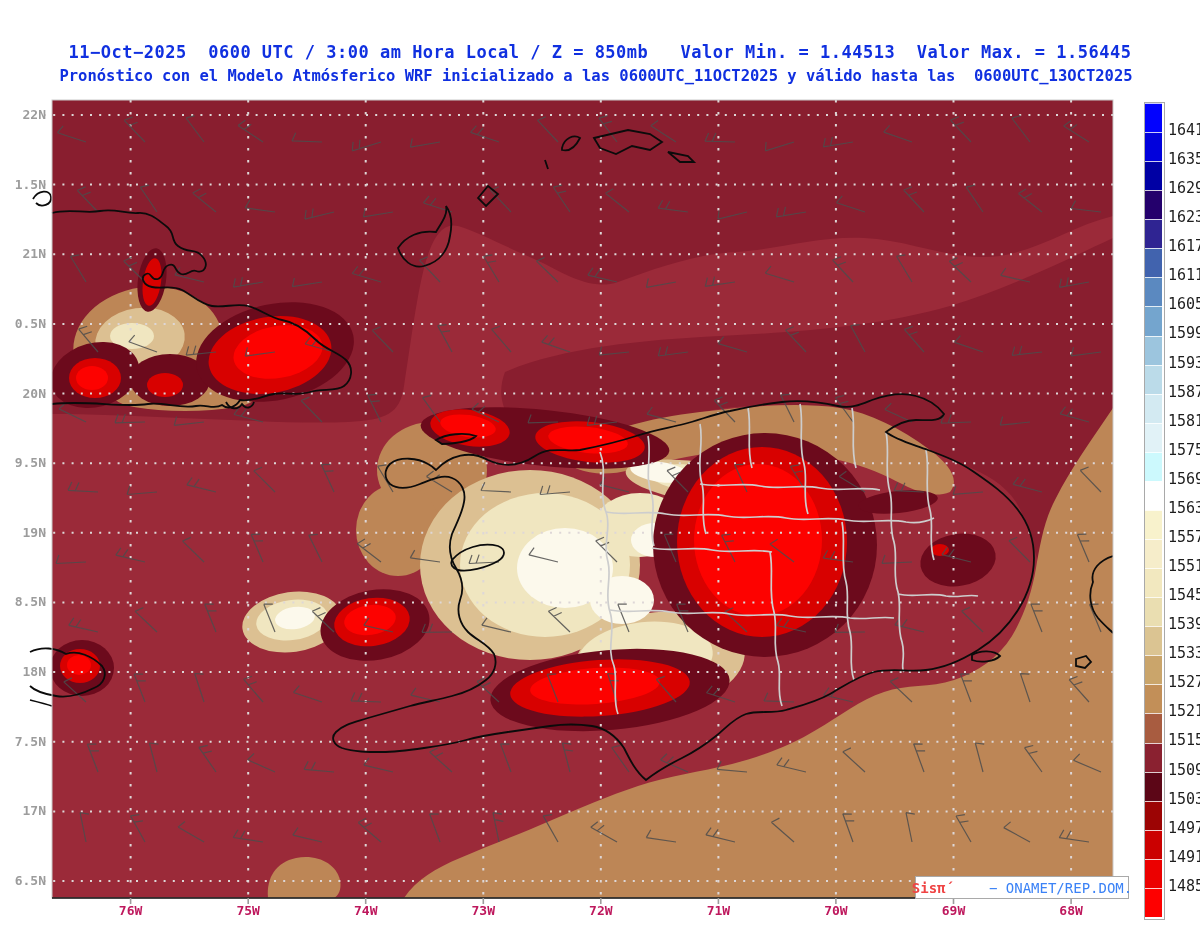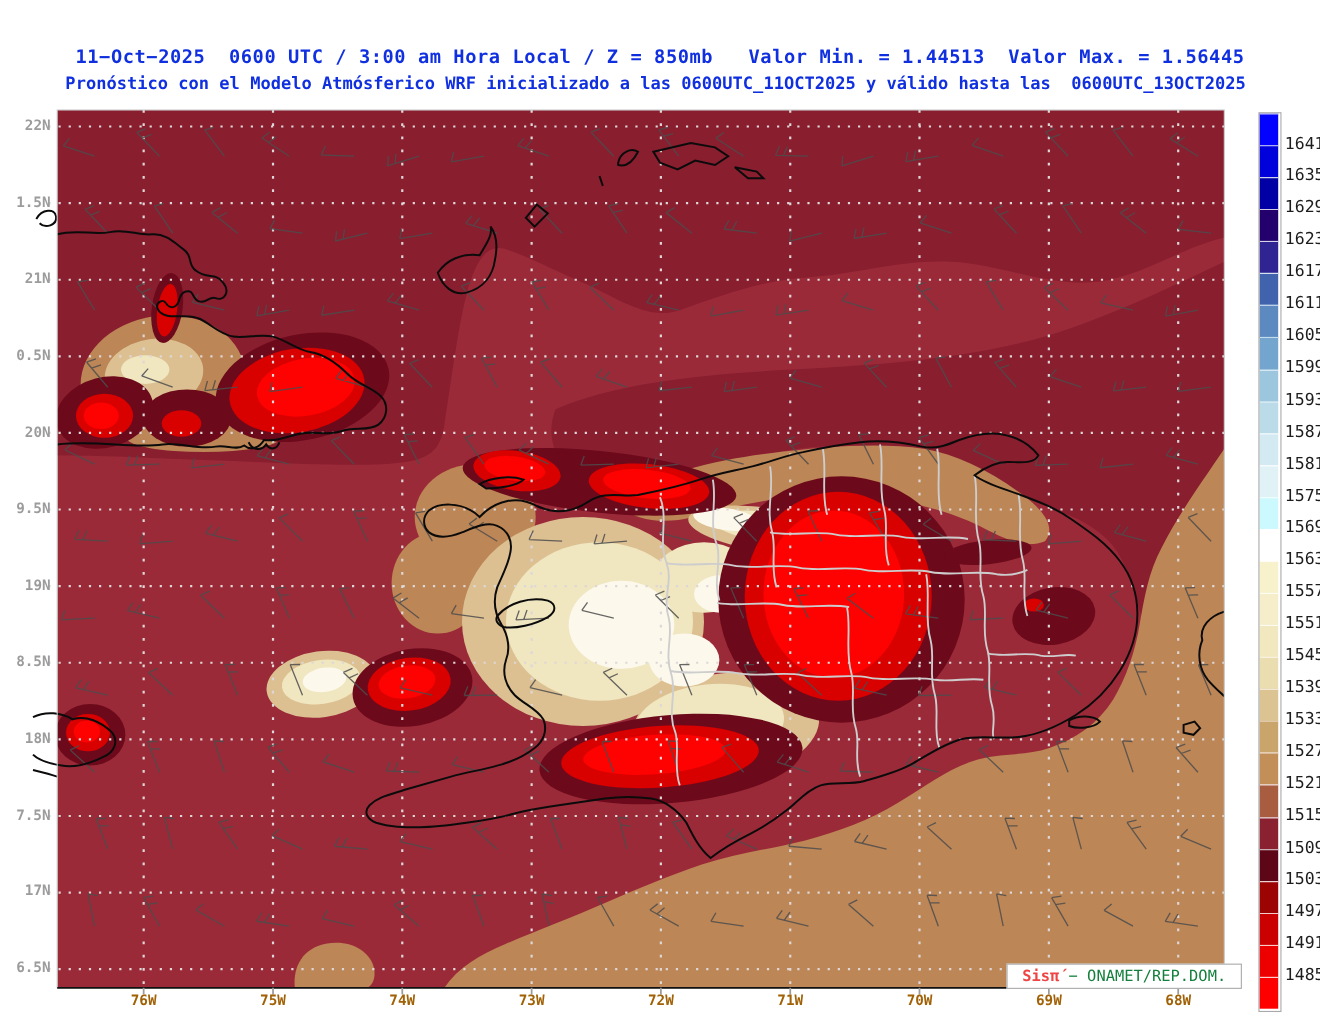--- a/index.html
+++ b/index.html
@@ -7,32 +7,32 @@
           font-family:"DejaVu Sans Mono","Liberation Mono",monospace;}
   .title{position:absolute;top:5px;left:600px;transform:translateX(-50%);white-space:pre;
          font-size:26px;letter-spacing:1px;color:#1b1b1b;font-weight:400;}
   .sub1{position:absolute;top:42px;left:600px;transform:translateX(-50%);white-space:pre;
         font-size:17px;color:#1030e0;font-weight:700;letter-spacing:0.5px;}
   .sub2{position:absolute;top:67px;left:596px;transform:translateX(-50%);white-space:pre;
         font-size:15.5px;color:#1030e0;font-weight:700;}
   .lat-label{position:absolute;right:1154px;width:46px;text-align:right;
              top:calc(107px + var(--i)*69.64px);font-size:13px;color:#9c9c9c;font-weight:700;}
   .lon-label{position:absolute;top:903px;left:calc(130.6px + var(--i)*117.56px);
-             transform:translateX(-50%);font-size:13px;color:#a16207;font-weight:700;}
+             transform:translateX(-50%);font-size:13px;color:#be185d;font-weight:700;}
   .cb-cell{position:absolute;left:1145px;width:17px;height:29.1px;
            top:calc(103px + var(--i)*29.07px);box-shadow:inset 0 1px 0 rgba(255,255,255,.8);}
   .cb-frame{position:absolute;left:1144px;top:102px;width:19px;height:816px;
             border:1px solid #a9a9a9;pointer-events:none;}
   .cb-label{position:absolute;left:1168px;top:calc(121px + var(--i)*29.07px);
             font-size:15px;color:#1d1d1d;}
   .watermark{position:absolute;left:915px;top:876px;width:212px;height:21px;background:#ffffff;
              border:1px solid #a9a9a9;display:flex;align-items:center;justify-content:center;
              font-size:14px;white-space:pre;}
   .wm-brand{color:#ef4444;font-weight:700;}
-  .wm-org{color:#15803d;}
+  .wm-org{color:#3b82f6;padding-left:35px;}
   svg{position:absolute;left:0;top:0;}
 </style>
 </head>
 <body>
 <div id="canvas">
 
 <svg width="1200" height="927" viewBox="0 0 1200 927" aria-label="geopotential map">
   <defs>
     <clipPath id="plotClip">
           <rect x="52" y="100" width="1061" height="798"></rect>

